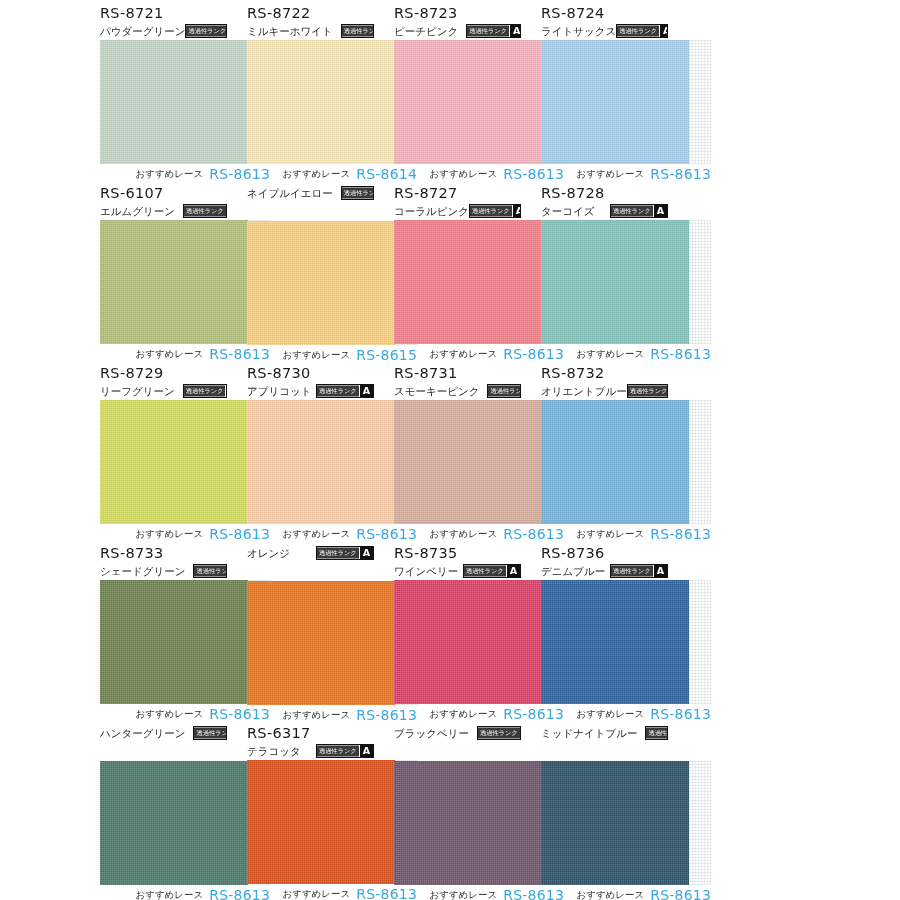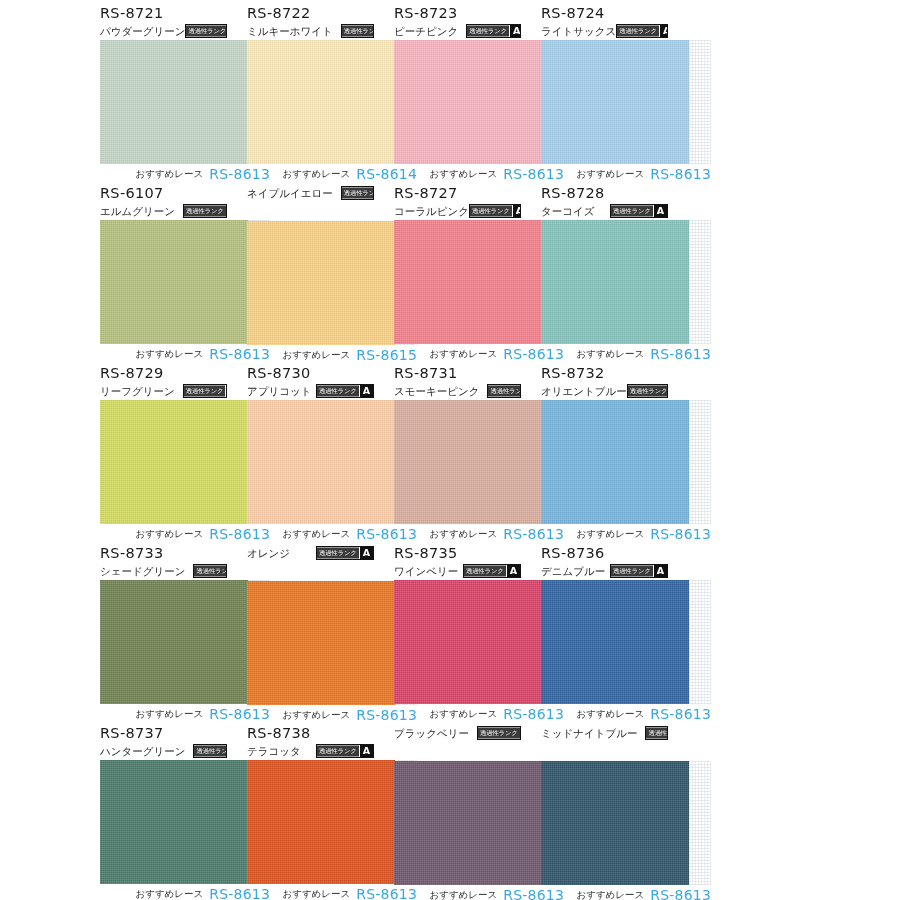--- a/index.html
+++ b/index.html
@@ -477,41 +477,40 @@
         </div>
         <div class="card-foot">
           <span class="lace-label">おすすめレース</span>
           <span class="lace-code" style="color: rgb(58, 167, 224);">RS-8613</span>
         </div>
       </div>
     </div>
     <div class="swatch-row">
       <div class="swatch-card">
         <div class="card-head">
-          <div class="card-code">RS-8737</div>
           <div class="card-name-line">
             <span class="card-name">ハンターグリーン</span>
             <span class="rank-badge tight">
               <span class="rank-label">透過性ランク</span>
               <span class="rank-value">A</span>
             </span>
           </div>
         </div>
         <div class="swatch-area">
           <div class="fabric" style="background-color: rgb(74, 122, 106);"></div>
           <div class="fabric-edge"></div>
         </div>
         <div class="card-foot">
           <span class="lace-label">おすすめレース</span>
           <span class="lace-code" style="color: rgb(58, 167, 224);">RS-8613</span>
         </div>
       </div>
       <div class="swatch-card">
         <div class="card-head">
-          <div class="card-code">RS-8738</div>
+          <div class="card-code">RS-6317</div>
           <div class="card-name-line">
             <span class="card-name">テラコッタ</span>
             <span class="rank-badge">
               <span class="rank-label">透過性ランク</span>
               <span class="rank-value">A</span>
             </span>
           </div>
         </div>
         <div class="swatch-area">
           <div class="fabric" style="background-color: rgb(218, 84, 32);"></div>

